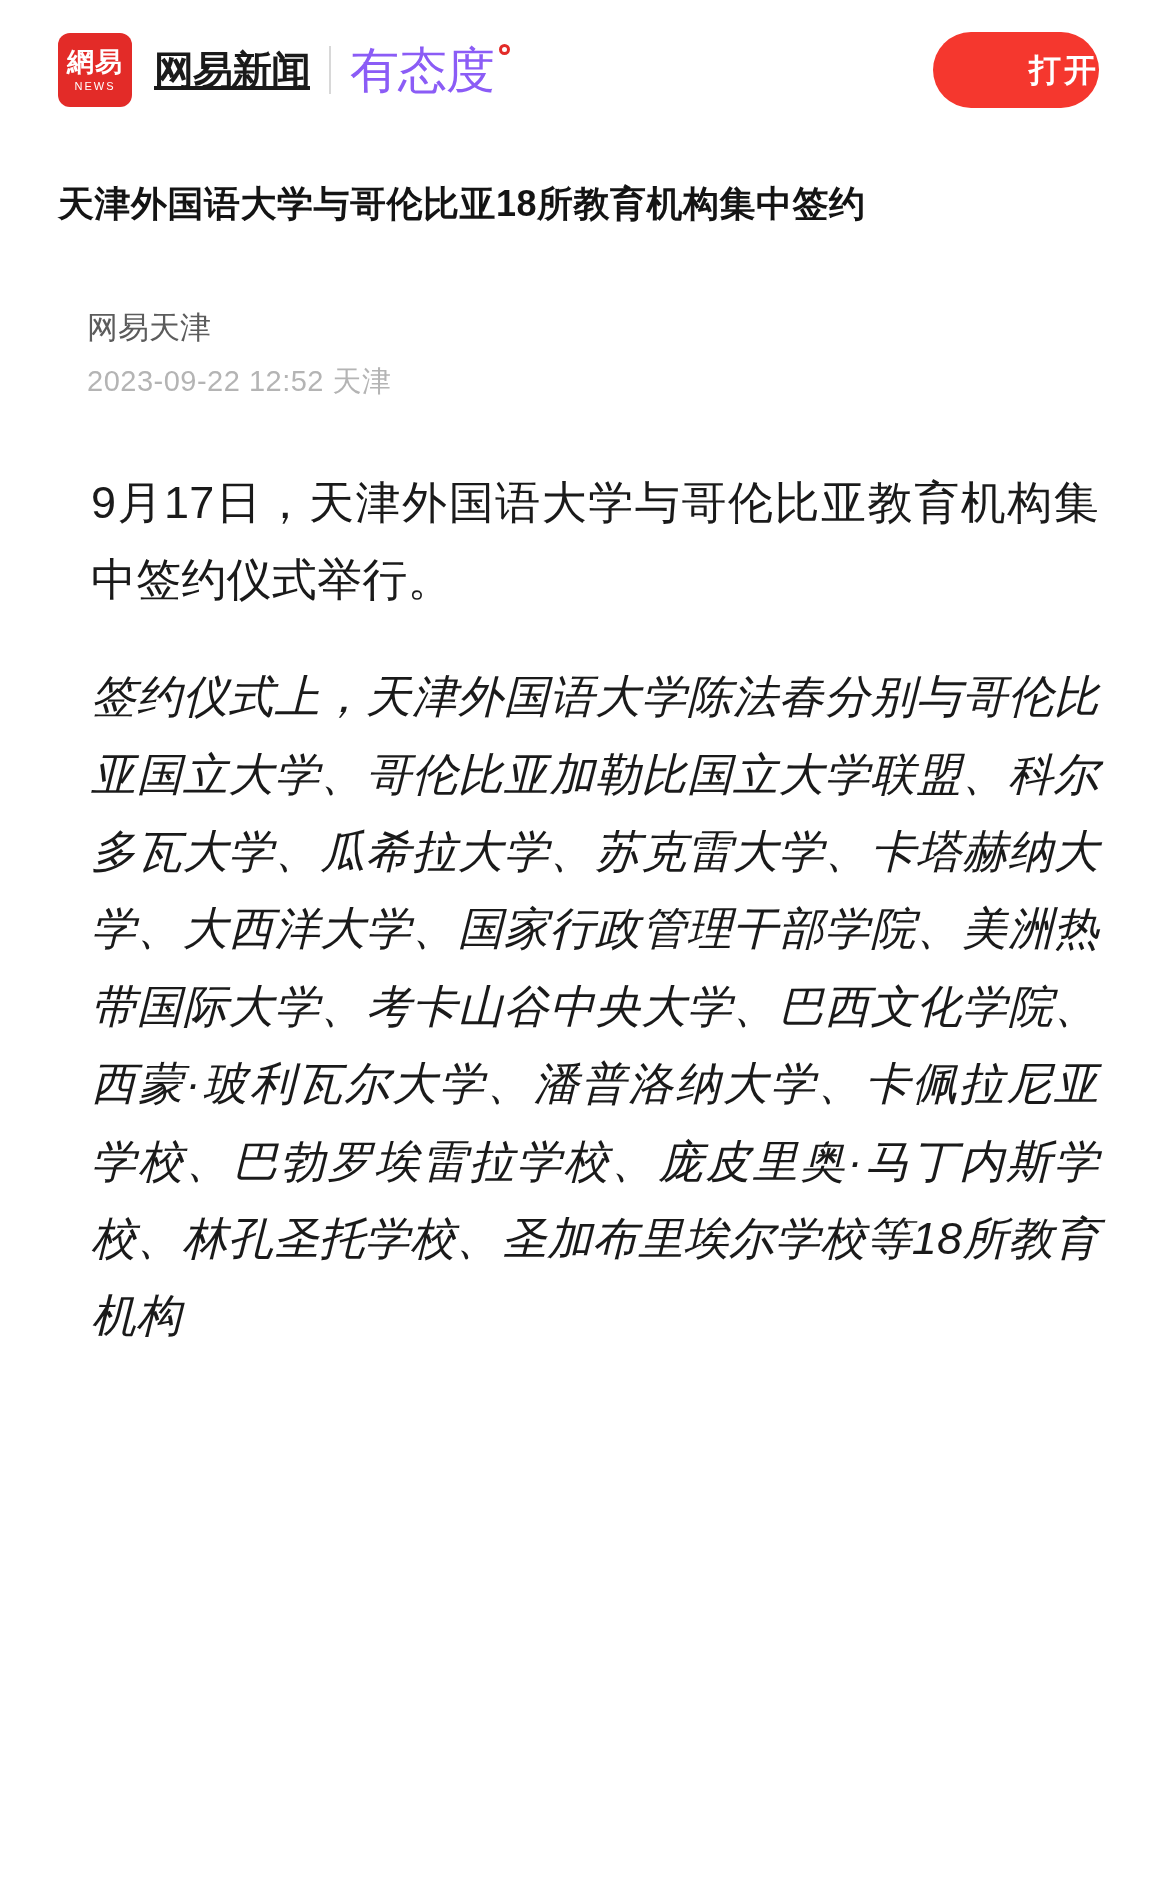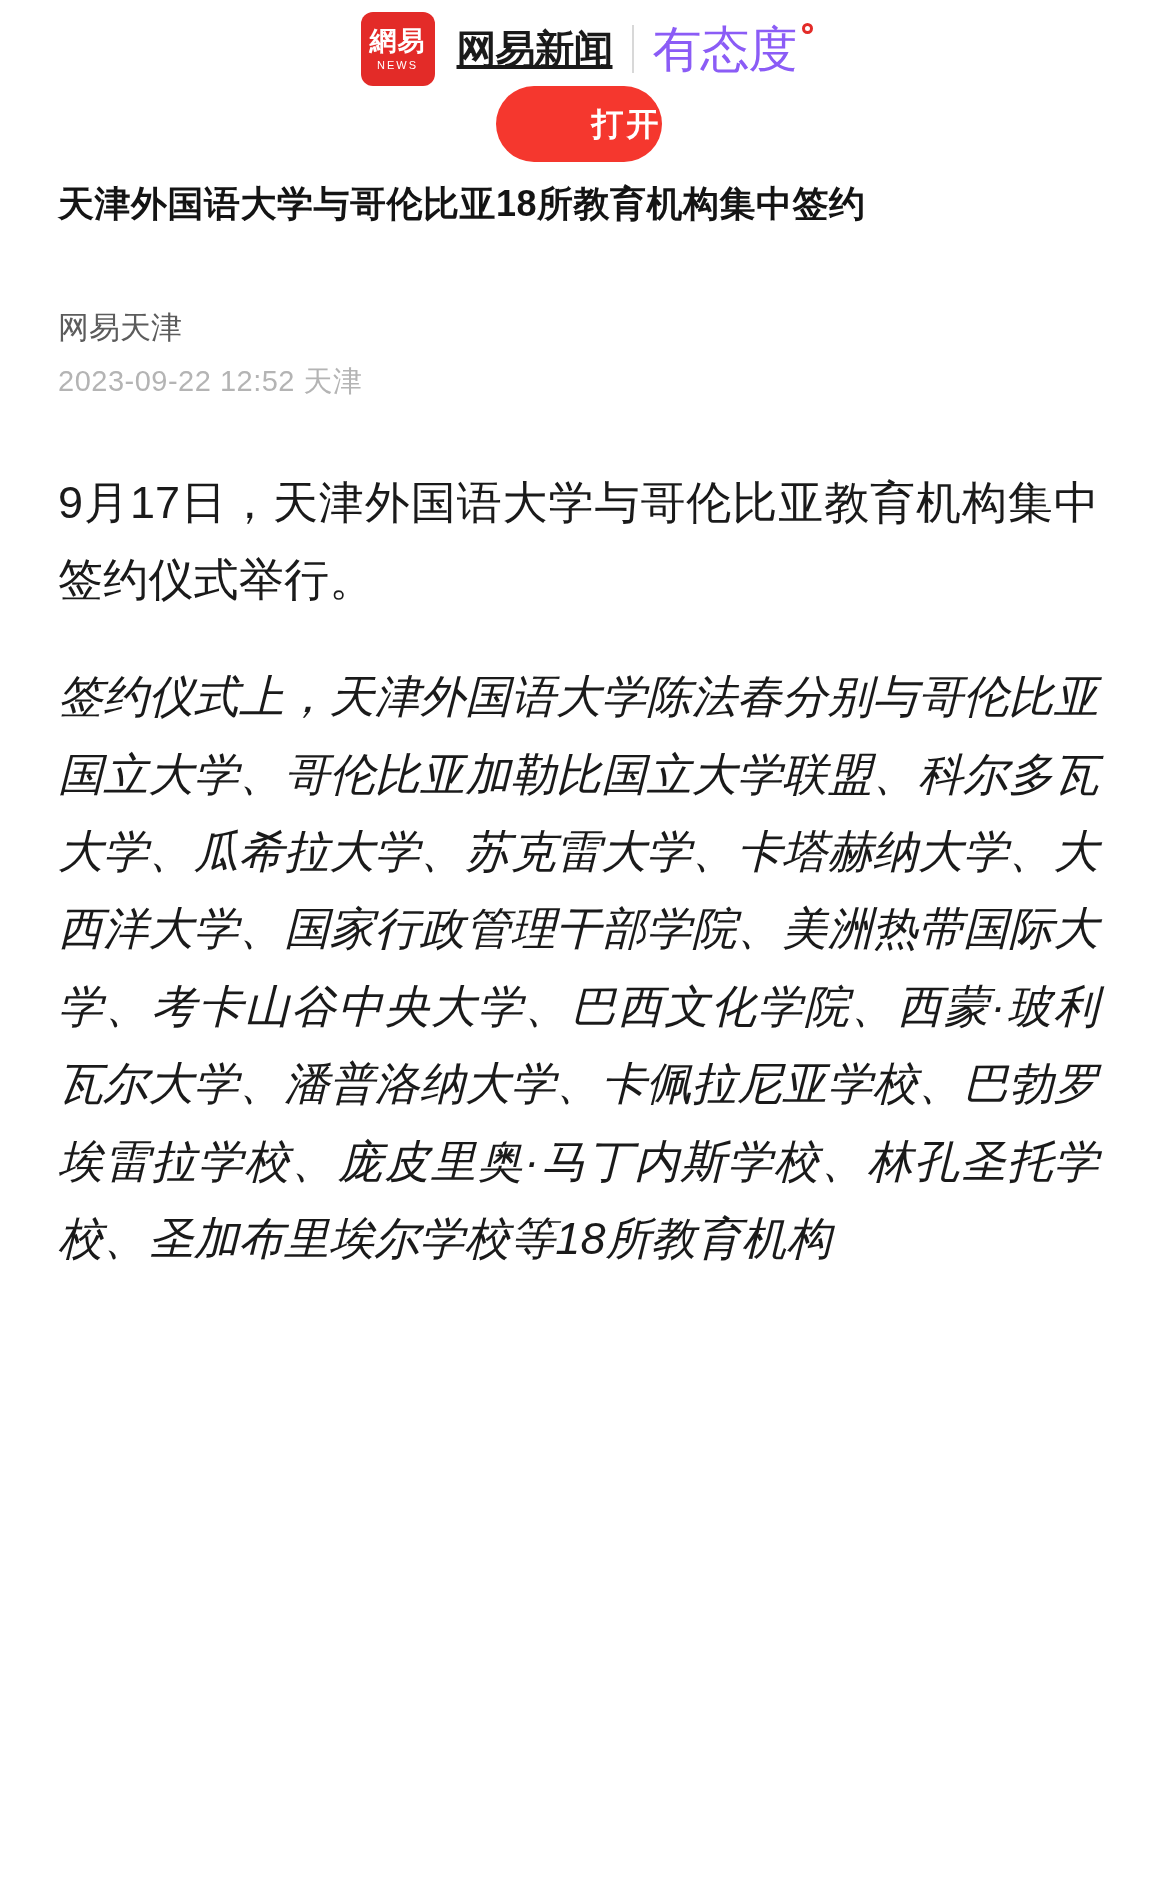--- a/index.html
+++ b/index.html
@@ -24,21 +24,20 @@
     position: relative;
   }
 
   
   .header {
     display: flex;
     align-items: center;
     height: 128px;
     padding-top: 12px;
     box-sizing: border-box;
-    flex-direction: column;
   }
   .brand {
     display: flex;
     align-items: center;
     flex: 1 1 auto;
     min-width: 0;
   }
   .logo-box {
     width: 74px;
     height: 74px;
@@ -122,36 +121,38 @@
     font-size: 36px;
     font-weight: 700;
     line-height: 1.32;
     color: #141414;
     margin: 52px 0 0 0;
     letter-spacing: 0.5px;
   }
 
   .meta {
     margin-top: 78px;
+    margin-left: 29px;
   }
   .meta-source {
     font-size: 31px;
     color: #5c5c5c;
     line-height: 1.4;
   }
   .meta-time {
     font-size: 29px;
     color: #b4b4b4;
     line-height: 1.4;
     margin-top: 12px;
     letter-spacing: 0.5px;
   }
 
   .body {
     margin-top: 62px;
+    margin-left: 33px;
   }
   .body p {
     font-size: 45px;
     line-height: 1.72;
     color: #1a1a1a;
     margin: 0 0 40px 0;
     text-align: justify;
     letter-spacing: 0.2px;
   }
   .body p:last-child {

